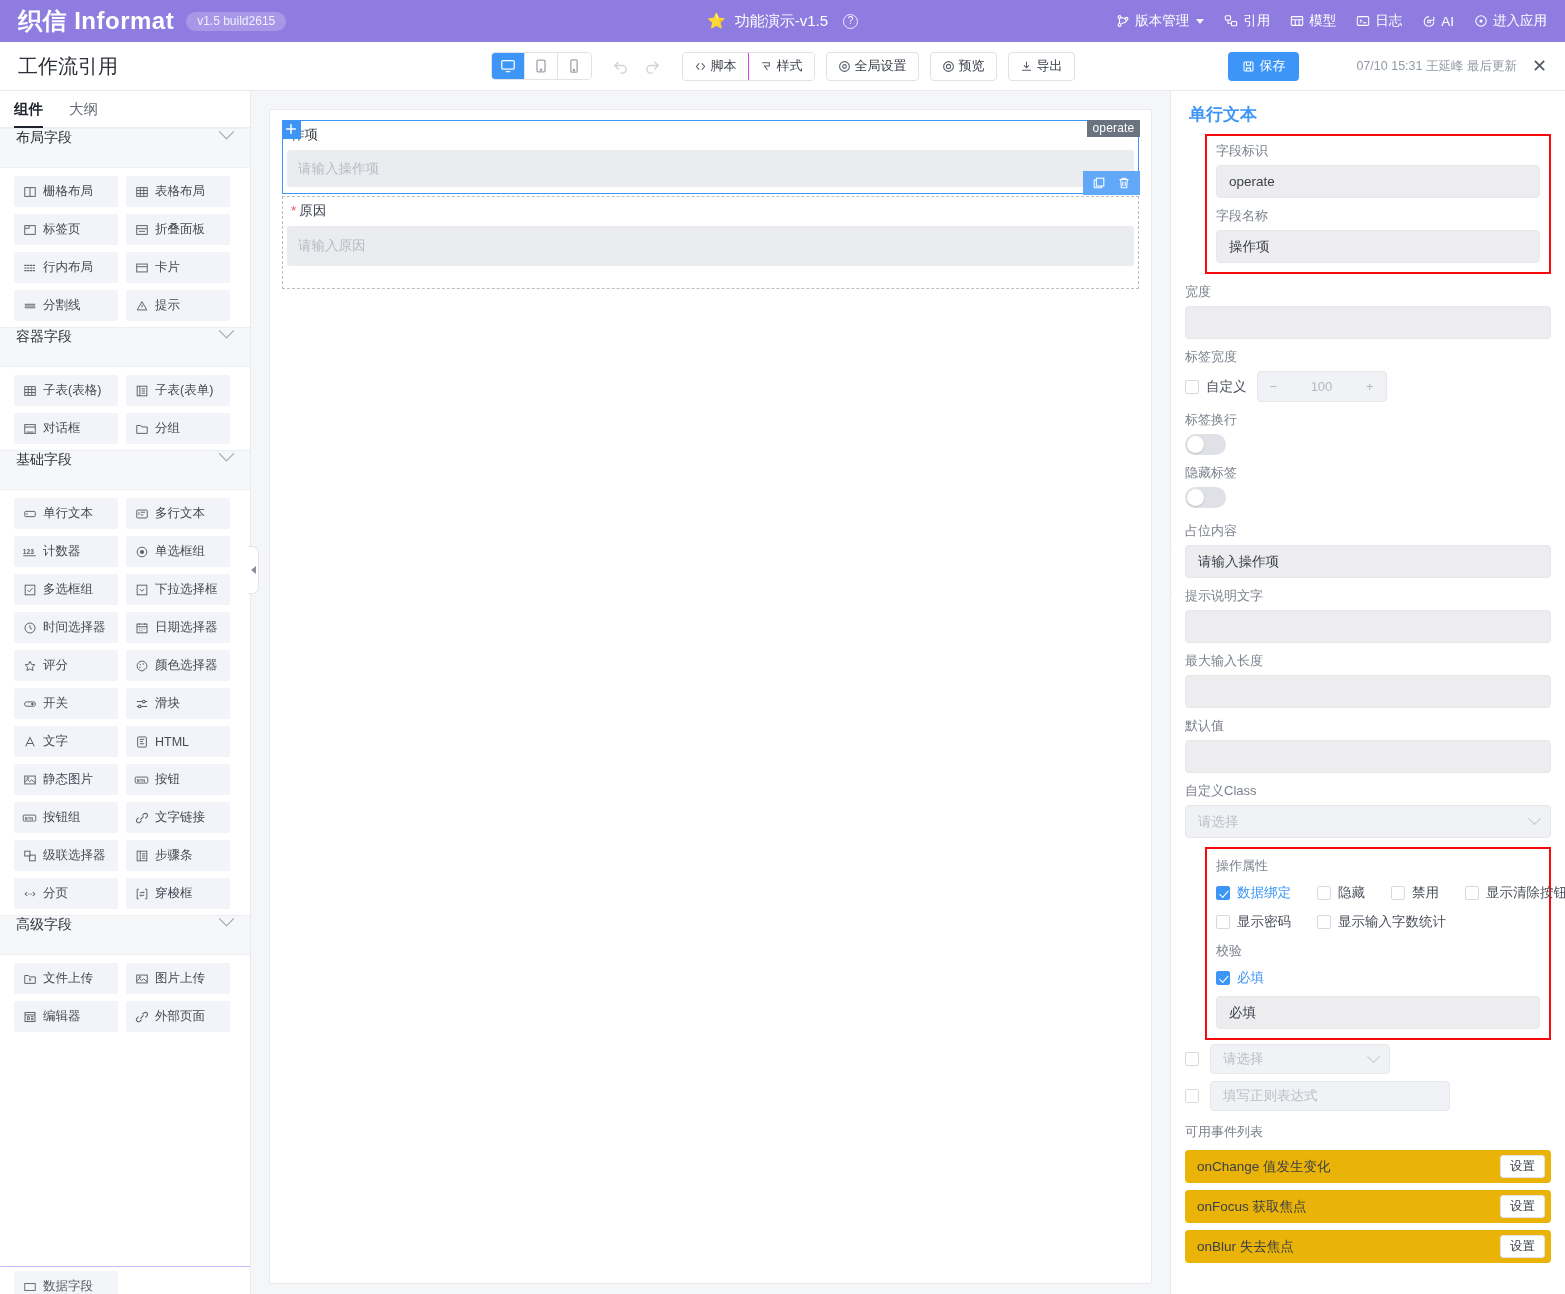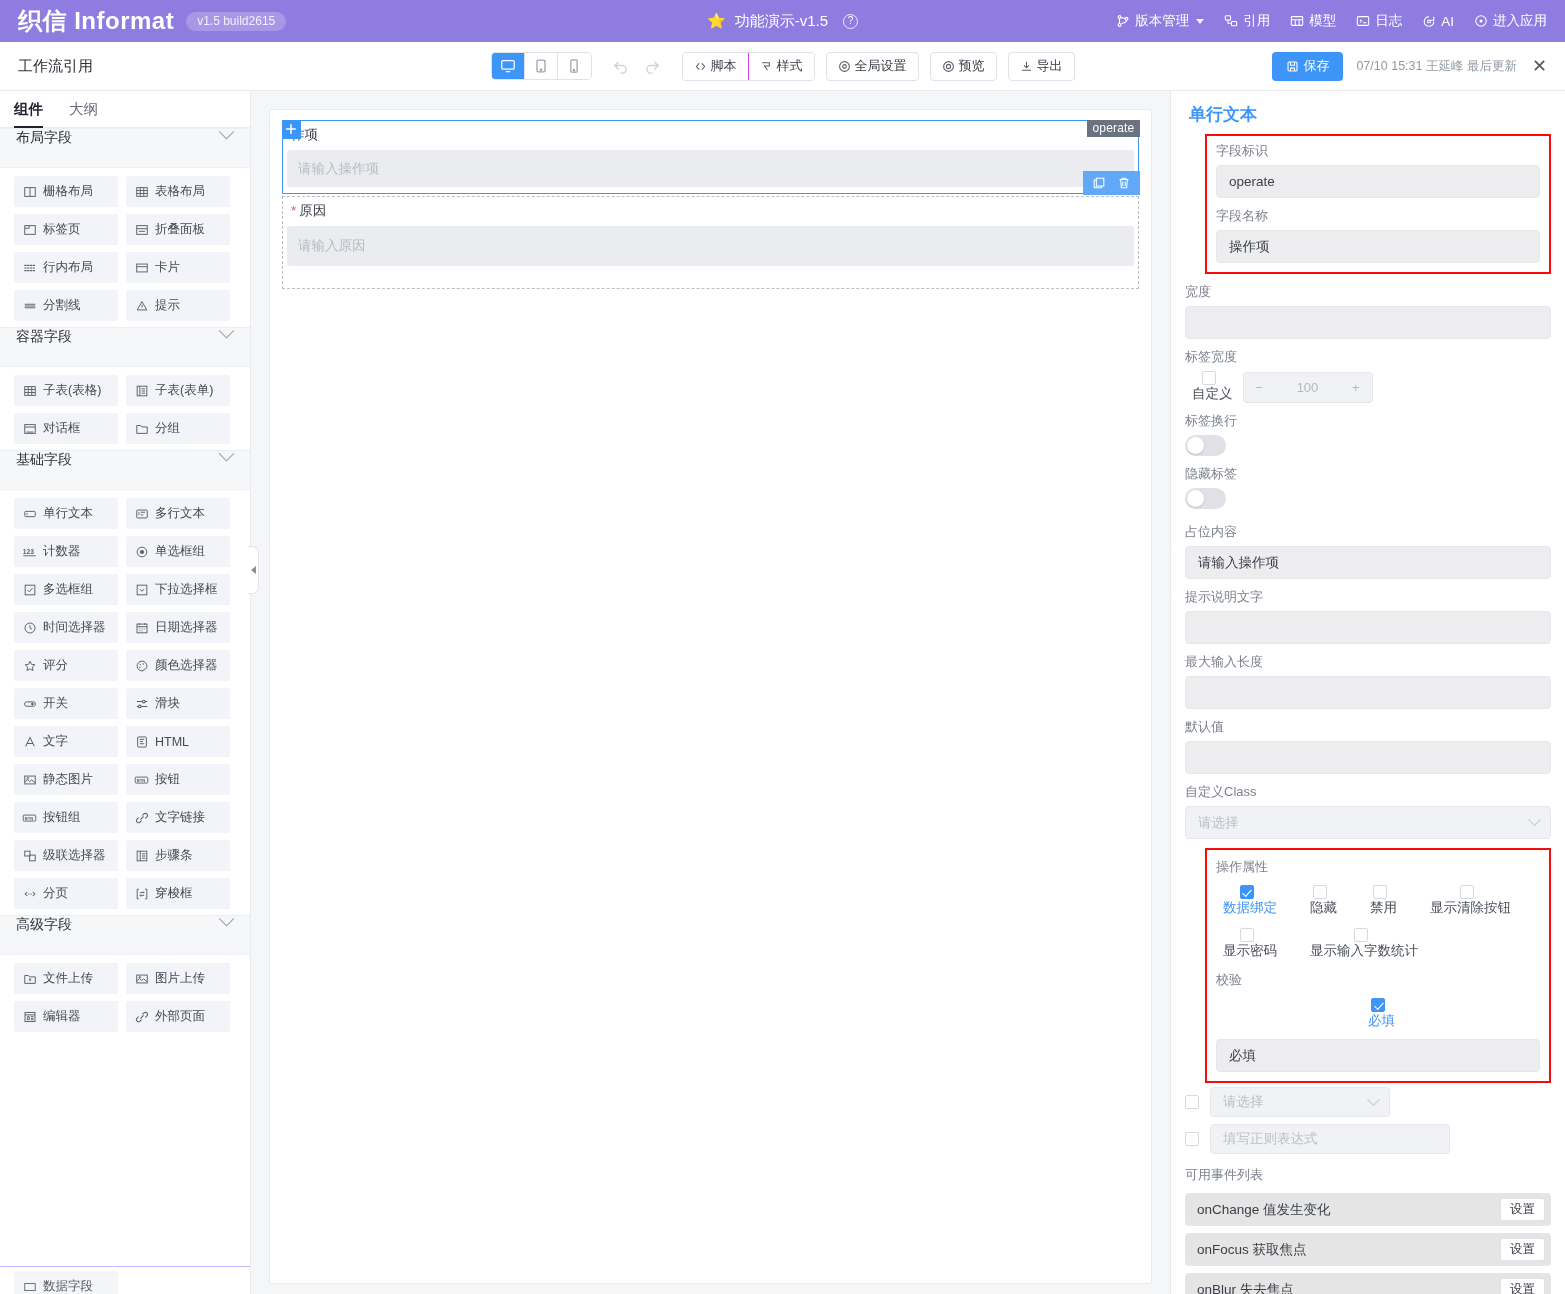--- a/index.html
+++ b/index.html
@@ -42,21 +42,21 @@
   .caret-d {
     width: 0; height: 0; border-left: 4px solid transparent; border-right: 4px solid transparent;
     border-top: 5px solid #fff; margin-left: 2px; opacity: .9;
   }
 
   
   .subbar {
     height: 49px; background: #fff; border-bottom: 1px solid #e8eaee;
     display: flex; align-items: center; flex: none; position: relative;
   }
-  .subbar-title { padding-left: 18px; font-size: 15px; color: #2c3038; }
+  .subbar-title { padding-left: 18px; font-size: 20px; color: #2c3038; }
   .subbar-tools {
     position: absolute; left: 0; right: 0; display: flex; justify-content: center;
     align-items: center; gap: 11px; pointer-events: none;
   }
   .subbar-tools > * { pointer-events: auto; }
   .seg { display: flex; border: 1px solid #dfe2e8; border-radius: 4px; overflow: hidden; height: 28px; }
   .seg-btn {
     width: 33px; display: flex; align-items: center; justify-content: center;
     background: #fff; border-right: 1px solid #dfe2e8; cursor: pointer; color: #9aa0aa;
   }
@@ -73,21 +73,21 @@
     color: #3b4049; background: #fff; cursor: pointer; border-right: 1px solid #d946ef;
     height: 100%; white-space: nowrap;
   }
   .tbtn:last-child { border-right: none; }
   .tbtn.solo { border: 1px solid #dfe2e8; border-radius: 4px; height: 29px; }
   .tbtn.primary { background: #3d95f7; color: #fff; border: none; border-radius: 4px; height: 29px; padding: 0 14px; }
   .subbar-right {
     margin-left: auto; display: flex; align-items: center; gap: 13px;
     padding-right: 16px; position: relative; z-index: 2;
   }
-  .save-meta { font-size: 12.5px; color: #9299a4; white-space: nowrap; }
+  .save-meta { font-size: 12.5px; color: #9299a4; white-space: nowrap; margin-left: 44px; }
   .close-x { font-size: 18px; color: #555b66; cursor: pointer; line-height: 1; padding: 0 2px; }
 
   
   .body { flex: 1; display: flex; min-height: 0; position: relative; }
 
   
   .left {
     width: 251px; background: #fff; border-right: 1px solid #e8eaee;
     display: flex; flex-direction: column; flex: none; position: relative;
   }
@@ -195,21 +195,21 @@
     width: 14px; height: 14px; border: 1px solid #d6d9de; border-radius: 2px;
     background: #fff; flex: none; display: inline-flex; align-items: center; justify-content: center;
   }
   .cbox.on { background: #3d95f7; border-color: #3d95f7; }
   .cbox.on::after {
     content: ''; width: 3.5px; height: 7.5px; border: solid #fff; border-width: 0 1.8px 1.8px 0;
     transform: rotate(42deg) translate(0px,-1px);
   }
   .cb-label { font-size: 13.5px; color: #4a4f59; margin-left: 7px; white-space: nowrap; }
   .cb-label.on { color: #3d95f7; }
-  .cb-item { display: flex; align-items: center; cursor: pointer; flex-direction: column; }
+  .cb-item { display: flex; align-items: center; cursor: pointer; }
   .stepper {
     flex: 1; max-width: 130px; background: #f1f2f5; border: 1px solid #e6e7ea; border-radius: 4px;
     height: 31px; display: flex; align-items: center; justify-content: space-between;
     padding: 0 12px; font-size: 13px; color: #b5b9c1;
   }
   .switch {
     width: 41px; height: 21px; background: #dfe1e6; border-radius: 11px;
     position: relative; cursor: pointer;
   }
   .switch::after {
@@ -217,21 +217,21 @@
     background: #fff; border-radius: 50%; box-shadow: 0 1px 2px rgba(0,0,0,.15);
   }
   .sec-label { font-size: 13px; color: #7b818c; margin: 2px 0 9px; }
   .cb-row { display: flex; align-items: center; gap: 26px; margin-bottom: 11px; }
   .validate-rows { margin-top: 2px; }
   .v-row { display: flex; align-items: center; gap: 11px; margin-bottom: 7px; }
   .v-row .fld-select { flex: none; width: 180px; height: 30px; }
   .v-row .fld-input.ph { flex: none; width: 240px; height: 30px; background: #f1f2f5; color: #bcc0c7; }
   .ev-row {
     display: flex; align-items: center; justify-content: space-between;
-    background: #e5e5e5; border-radius: 4px; height: 33px; padding: 0 6px 0 12px;
+    background: #eab308; border-radius: 4px; height: 33px; padding: 0 6px 0 12px;
     margin-bottom: 7px; font-size: 13.5px; color: #3a3f48;
   }
   .ev-btn {
     border: 1px solid #dfe2e8; background: #fff; border-radius: 3px; font-size: 12.5px;
     color: #3a3f48; padding: 4px 9px; cursor: pointer; line-height: 1;
   }
 </style>
 </head>
 <body>
 

